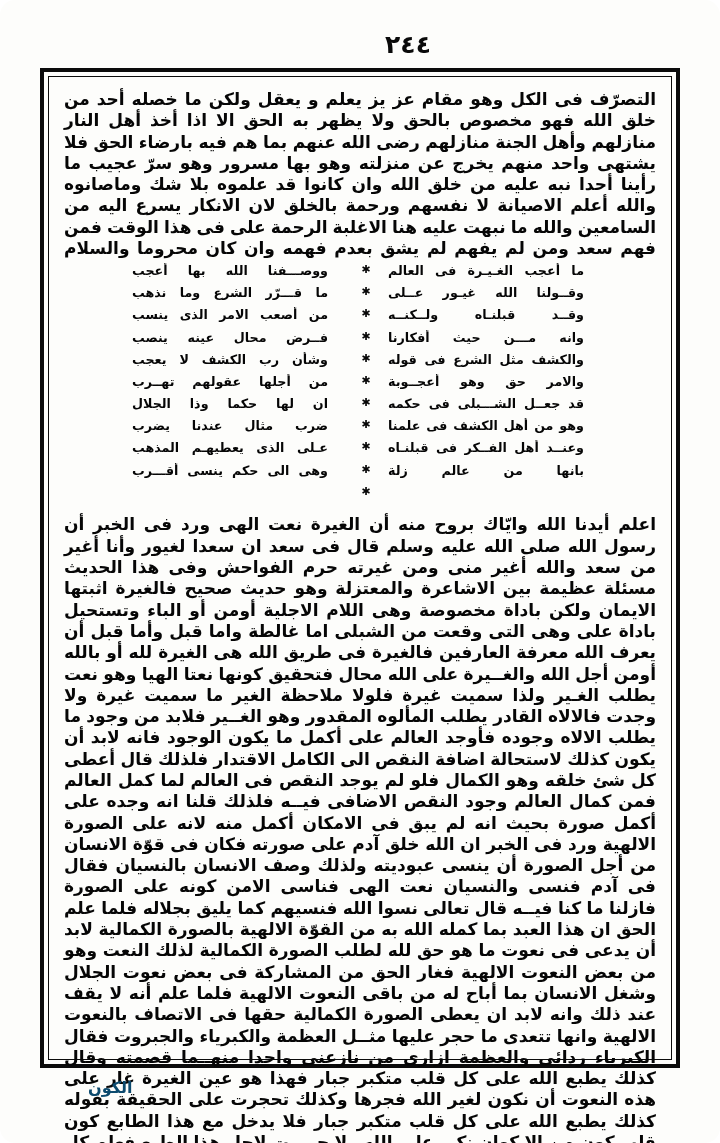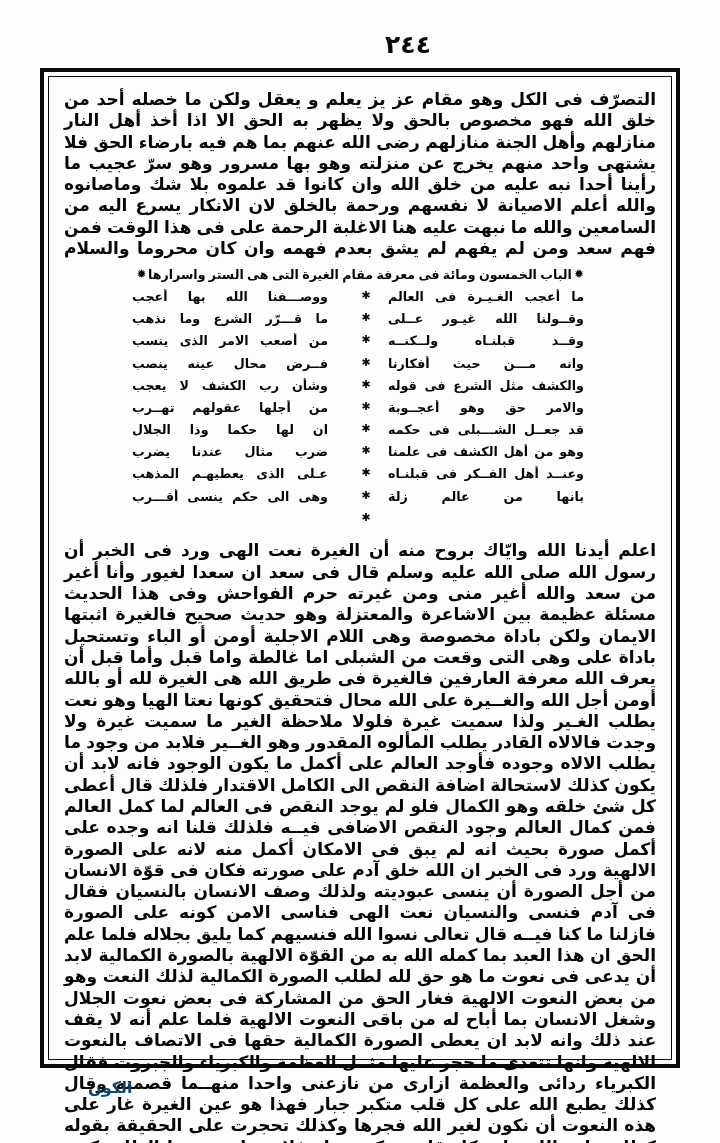--- a/index.html
+++ b/index.html
@@ -162,81 +162,78 @@
   <div class="page-number">٢٤٤</div>
 
   <div class="frame">
     <div class="frame-inner"></div>
   </div>
 
   <div class="content">
 
     <p class="body-text first">التصرّف فى الكل وهو مقام عز يز يعلم و يعقل ولكن ما خصله أحد من خلق الله فهو مخصوص بالحق ولا يظهر به الحق الا اذا أخذ أهل النار منازلهم وأهل الجنة منازلهم رضى الله عنهم بما هم فيه بارضاء الحق فلا يشتهى واحد منهم يخرج عن منزلته وهو بها مسرور وهو سرّ عجيب ما رأينا أحدا نبه عليه من خلق الله وان كانوا قد علموه بلا شك وماصانوه والله أعلم الاصيانة لا نفسهم ورحمة بالخلق لان الانكار يسرع اليه من السامعين والله ما نبهت عليه هنا الاغلبة الرحمة على فى هذا الوقت فمن فهم سعد ومن لم يفهم لم يشق بعدم فهمه وان كان محروما والسلام</p>
 
-    <div class="chapter-heading">
-      <span class="heading-star">✹</span><span>الباب الخمسون ومائة فى معرفة مقام الغيرة التى هى الستر واسرارها</span><span class="heading-star">✹</span>
+
+    <div class="poem">
+      <div class="verse">
+        <span class="hemistich right">ما أعجب الغـيـرة فى العالم</span>
+        <span class="verse-star">✱</span>
+        <span class="hemistich left">ووصـــفنا الله بها أعجب</span>
+      </div>
+      <div class="verse">
+        <span class="hemistich right">وقــولنا الله غيـور عــلى</span>
+        <span class="verse-star">✱</span>
+        <span class="hemistich left">ما قـــرّر الشرع وما نذهب</span>
+      </div>
+      <div class="verse">
+        <span class="hemistich right">وقــد قبلنـاه ولــكنــه</span>
+        <span class="verse-star">✱</span>
+        <span class="hemistich left">من أصعب الامر الذى ينسب</span>
+      </div>
+      <div class="verse">
+        <span class="hemistich right">وانه مـــن حيث أفكارنا</span>
+        <span class="verse-star">✱</span>
+        <span class="hemistich left">فــرض محال عينه ينصب</span>
+      </div>
+      <div class="verse">
+        <span class="hemistich right">والكشف مثل الشرع فى قوله</span>
+        <span class="verse-star">✱</span>
+        <span class="hemistich left">وشأن رب الكشف لا يعجب</span>
+      </div>
+      <div class="verse">
+        <span class="hemistich right">والامر حق وهو أعجــوبة</span>
+        <span class="verse-star">✱</span>
+        <span class="hemistich left">من أجلها عقولهم تهــرب</span>
+      </div>
+      <div class="verse">
+        <span class="hemistich right">قد جعــل الشـــبلى فى حكمه</span>
+        <span class="verse-star">✱</span>
+        <span class="hemistich left">ان لها حكما وذا الجلال</span>
+      </div>
+      <div class="verse">
+        <span class="hemistich right">وهو من أهل الكشف فى علمنا</span>
+        <span class="verse-star">✱</span>
+        <span class="hemistich left">ضرب مثال عندنا يضرب</span>
+      </div>
+      <div class="verse">
+        <span class="hemistich right">وعنــد أهل الفــكر فى قبلنـاه</span>
+        <span class="verse-star">✱</span>
+        <span class="hemistich left">عـلى الذى يعطيهـم المذهب</span>
+      </div>
+      <div class="verse">
+        <span class="hemistich right">بانها من عالم زلة</span>
+        <span class="verse-star">✱</span>
+        <span class="hemistich left">وهى الى حكم ينسى أقـــرب</span>
+      </div>
+      <div class="verse">
+        <span class="hemistich right"></span>
+        <span class="verse-star">✱</span>
+        <span class="hemistich left"></span>
+      </div>
     </div>
 
-    <div class="poem">
-      <div class="verse">
-        <span class="hemistich right">ما أعجب الغـيـرة فى العالم</span>
-        <span class="verse-star">✱</span>
-        <span class="hemistich left">ووصـــفنا الله بها أعجب</span>
-      </div>
-      <div class="verse">
-        <span class="hemistich right">وقــولنا الله غيـور عــلى</span>
-        <span class="verse-star">✱</span>
-        <span class="hemistich left">ما قـــرّر الشرع وما نذهب</span>
-      </div>
-      <div class="verse">
-        <span class="hemistich right">وقــد قبلنـاه ولــكنــه</span>
-        <span class="verse-star">✱</span>
-        <span class="hemistich left">من أصعب الامر الذى ينسب</span>
-      </div>
-      <div class="verse">
-        <span class="hemistich right">وانه مـــن حيث أفكارنا</span>
-        <span class="verse-star">✱</span>
-        <span class="hemistich left">فــرض محال عينه ينصب</span>
-      </div>
-      <div class="verse">
-        <span class="hemistich right">والكشف مثل الشرع فى قوله</span>
-        <span class="verse-star">✱</span>
-        <span class="hemistich left">وشأن رب الكشف لا يعجب</span>
-      </div>
-      <div class="verse">
-        <span class="hemistich right">والامر حق وهو أعجــوبة</span>
-        <span class="verse-star">✱</span>
-        <span class="hemistich left">من أجلها عقولهم تهــرب</span>
-      </div>
-      <div class="verse">
-        <span class="hemistich right">قد جعــل الشـــبلى فى حكمه</span>
-        <span class="verse-star">✱</span>
-        <span class="hemistich left">ان لها حكما وذا الجلال</span>
-      </div>
-      <div class="verse">
-        <span class="hemistich right">وهو من أهل الكشف فى علمنا</span>
-        <span class="verse-star">✱</span>
-        <span class="hemistich left">ضرب مثال عندنا يضرب</span>
-      </div>
-      <div class="verse">
-        <span class="hemistich right">وعنــد أهل الفــكر فى قبلنـاه</span>
-        <span class="verse-star">✱</span>
-        <span class="hemistich left">عـلى الذى يعطيهـم المذهب</span>
-      </div>
-      <div class="verse">
-        <span class="hemistich right">بانها من عالم زلة</span>
-        <span class="verse-star">✱</span>
-        <span class="hemistich left">وهى الى حكم ينسى أقـــرب</span>
-      </div>
-      <div class="verse">
-        <span class="hemistich right"></span>
-        <span class="verse-star">✱</span>
-        <span class="hemistich left"></span>
-      </div>
-    </div>
-
     <p class="body-text second">اعلم أيدنا الله وايّاك بروح منه أن الغيرة نعت الهى ورد فى الخبر أن رسول الله صلى الله عليه وسلم قال فى سعد ان سعدا لغيور وأنا أغير من سعد والله أغير منى ومن غيرته حرم الفواحش وفى هذا الحديث مسئلة عظيمة بين الاشاعرة والمعتزلة وهو حديث صحيح فالغيرة اثبتها الايمان ولكن باداة مخصوصة وهى اللام الاجلية أومن أو الباء وتستحيل باداة على وهى التى وقعت من الشبلى اما غالطة واما قبل وأما قبل أن يعرف الله معرفة العارفين فالغيرة فى طريق الله هى الغيرة لله أو بالله أومن أجل الله والغــيرة على الله محال فتحقيق كونها نعتا الهيا وهو نعت يطلب الغـير ولذا سميت غيرة فلولا ملاحظة الغير ما سميت غيرة ولا وجدت فالالاه القادر يطلب المألوه المقدور وهو الغــير فلابد من وجود ما يطلب الالاه وجوده فأوجد العالم على أكمل ما يكون الوجود فانه لابد أن يكون كذلك لاستحالة اضافة النقص الى الكامل الاقتدار فلذلك قال أعطى كل شئ خلقه وهو الكمال فلو لم يوجد النقص فى العالم لما كمل العالم فمن كمال العالم وجود النقص الاضافى فيــه فلذلك قلنا انه وجده على أكمل صورة بحيث انه لم يبق فى الامكان أكمل منه لانه على الصورة الالهية ورد فى الخبر ان الله خلق آدم على صورته فكان فى قوّة الانسان من أجل الصورة أن ينسى عبوديته ولذلك وصف الانسان بالنسيان فقال فى آدم فنسى والنسيان نعت الهى فناسى الامن كونه على الصورة فازلنا ما كنا فيــه قال تعالى نسوا الله فنسيهم كما يليق بجلاله فلما علم الحق ان هذا العبد بما كمله الله به من القوّة الالهية بالصورة الكمالية لابد أن يدعى فى نعوت ما هو حق لله لطلب الصورة الكمالية لذلك النعت وهو من بعض النعوت الالهية فغار الحق من المشاركة فى بعض نعوت الجلال وشغل الانسان بما أباح له من باقى النعوت الالهية فلما علم أنه لا يقف عند ذلك وانه لابد ان يعطى الصورة الكمالية حقها فى الاتصاف بالنعوت الالهية وانها تتعدى ما حجر عليها مثــل العظمة والكبرياء والجبروت فقال الكبرياء ردائى والعظمة ازارى من نازعنى واحدا منهــما قصمته وقال كذلك يطبع الله على كل قلب متكبر جبار فهذا هو عين الغيرة غار على هذه النعوت أن نكون لغير الله فجرها وكذلك تحجرت على الحقيقة بقوله كذلك يطبع الله على كل قلب متكبر جبار فلا يدخل مع هذا الطابع كون قلب كون من الا كوان نكبر على الله ولا جبروت لاجل هذا الطبع فعلم كل من أظهر من المخلوقين دعوى الالوهية كفرعون وغــيره وتكبر وتجبر كل ذلك فى ظاهر</p>
 
   </div>
 
   <div class="catchword">الكون</div>
 
 </div>
 
 </body></html>

